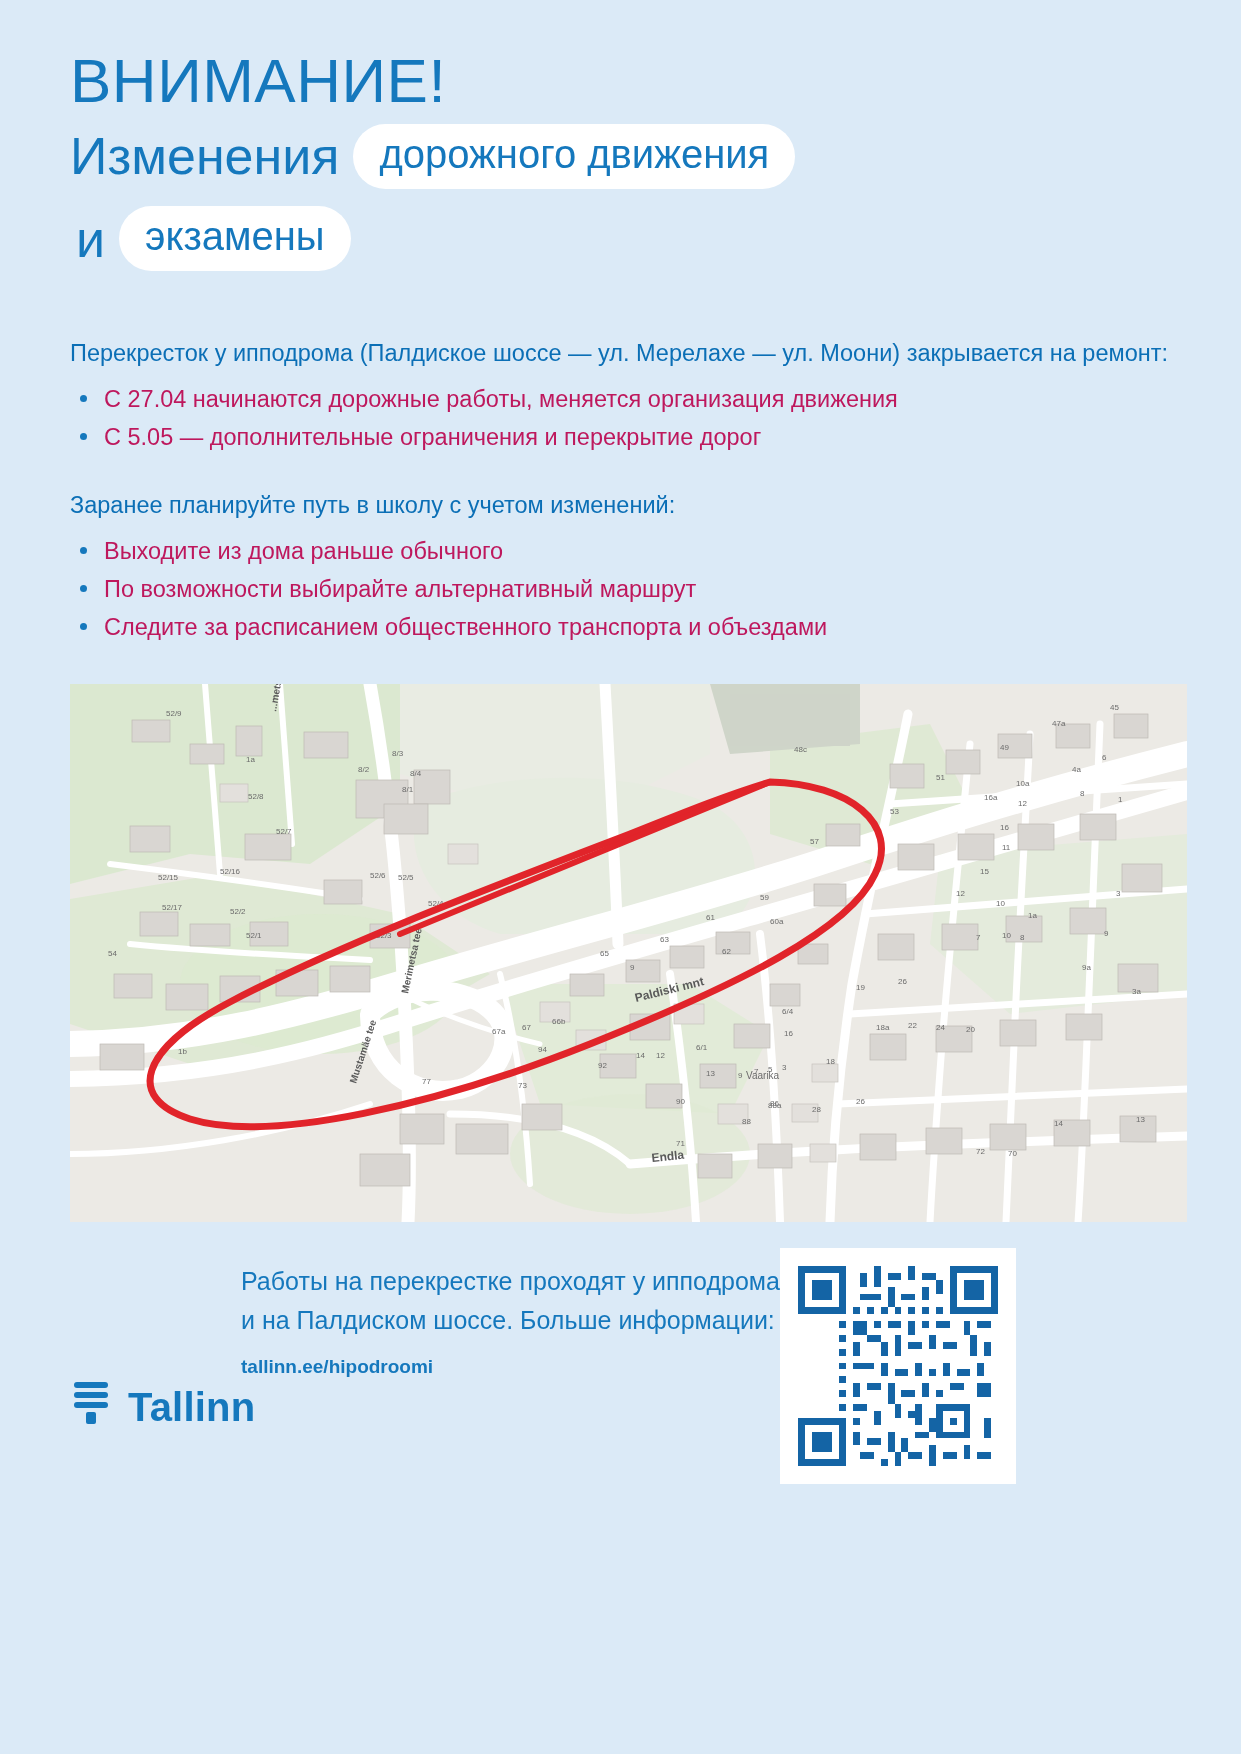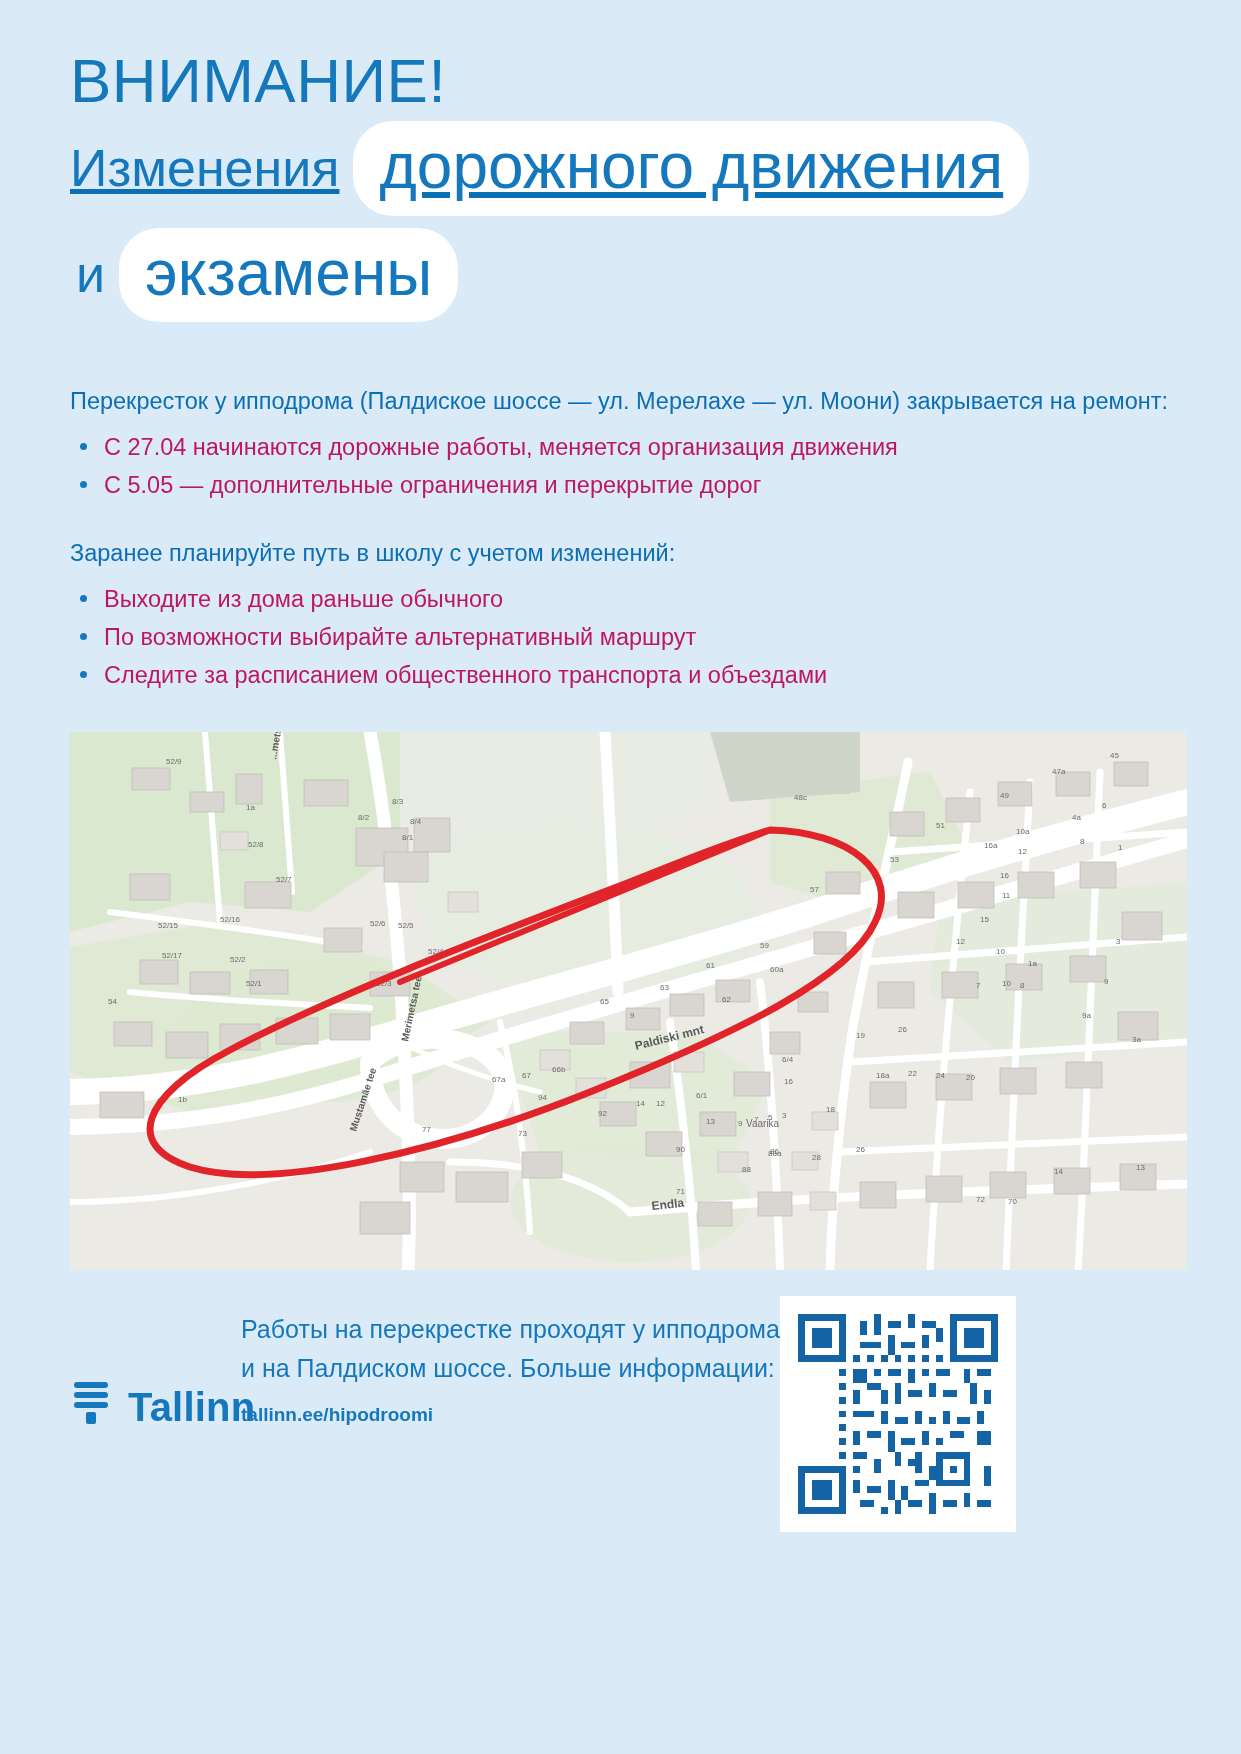--- a/index.html
+++ b/index.html
@@ -41,32 +41,31 @@
     line-height: 1.12;
     margin-bottom: 6px;
   }
   .h-word {
     font-size: 52px;
     font-weight: 400;
     color: #1578bd;
     line-height: 1.35;
   }
   .h-chip {
-    font-size: 64px;
+    font-size: 40px;
     font-weight: 400;
     color: #1578bd;
     background: #ffffff;
     border-radius: 40px;
     padding: 6px 26px 10px 26px;
     line-height: 1.22;
     display: inline-block;
   }
   .line-2 {
     margin-top: 6px;
-    text-decoration: underline;
   }
   .line-2 .h-word { margin-right: 14px; }
   .line-3 {
     margin-top: 12px;
   }
   .line-3 .h-word { margin-right: 14px; margin-left: 6px;}
 
   
   .body-block {
     margin-top: 62px;

